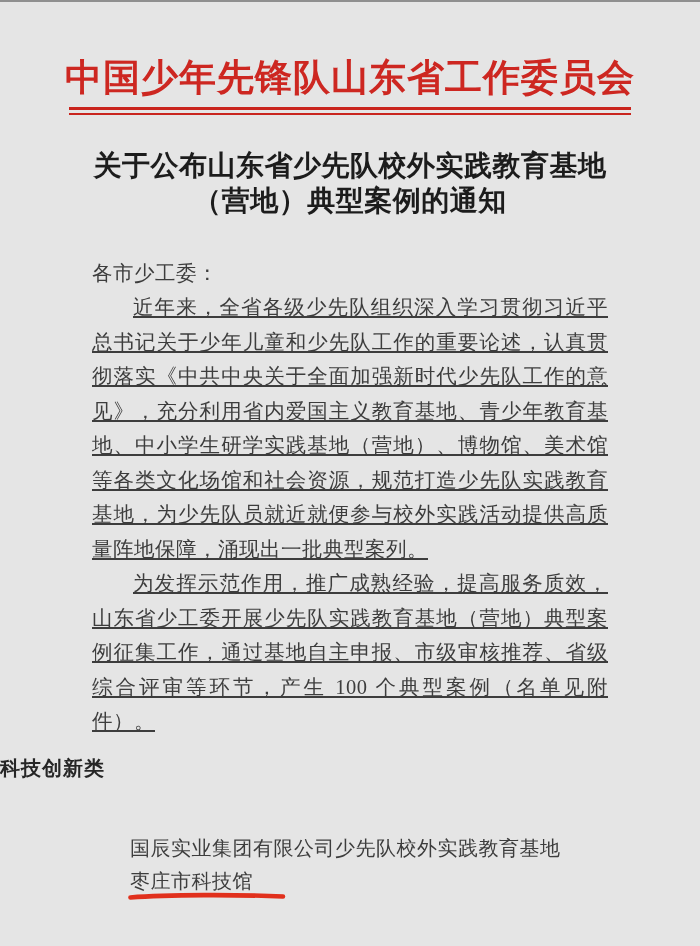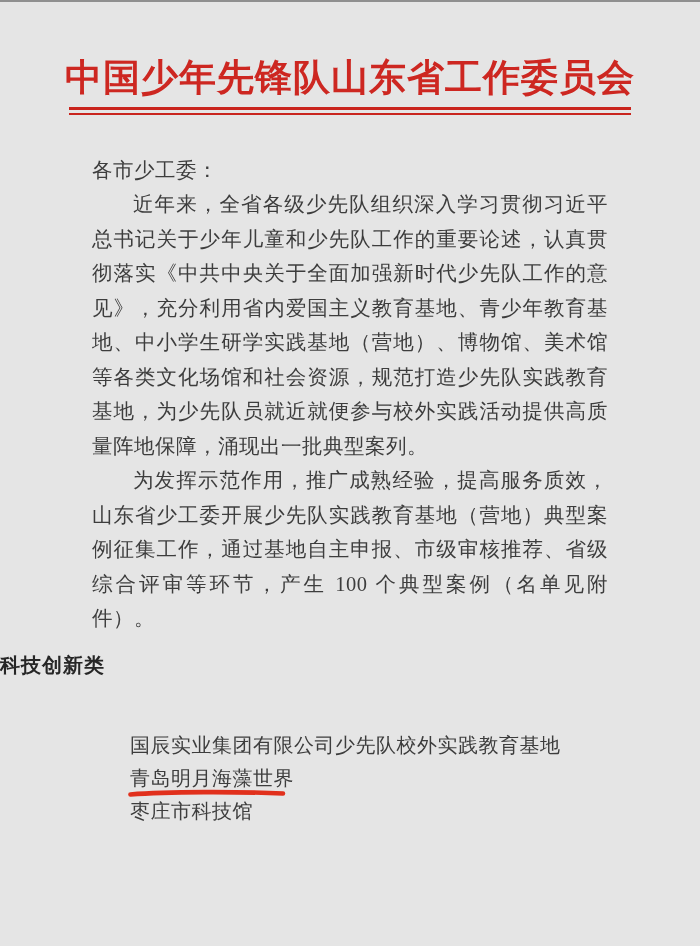--- a/index.html
+++ b/index.html
@@ -45,21 +45,21 @@
   .body-text {
     width: 516px;
     margin: 38px auto 12px auto;
     font-size: 20.5px;
     line-height: 34.5px;
     letter-spacing: 0.5px;
     color: #3d3d3d;
     text-align: justify;
   }
   .body-text p { margin: 0; }
-  .body-text p.para { text-indent: 2em; }
+  .body-text p.para { text-indent: 2em; text-decoration: underline; }
   
   .section-heading {
     margin: 16px 0 0 0;
     text-align: left;
     font-size: 20px;
     font-weight: bold;
     color: #262626;
     letter-spacing: 1px;
     font-family: Liberation Serif, serif;
   }
@@ -91,35 +91,38 @@
 <div class="page">
 
   <h1 class="org-title">中国少年先锋队山东省工作委员会</h1>
 
   <div class="header-rule">
     <div class="rule-thick"></div>
     <div class="rule-gap"></div>
     <div class="rule-thin"></div>
   </div>
 
+  <div class="doc-title">
+    <div>关于公布山东省少先队校外实践教育基地</div>
+    <div>（营地）典型案例的通知</div>
+  </div>
 
   <div class="body-text">
     <p class="salutation">各市少工委：</p>
     <p class="para">近年来，全省各级少先队组织深入学习贯彻习近平总书记关于少年儿童和少先队工作的重要论述，认真贯彻落实《中共中央关于全面加强新时代少先队工作的意见》，充分利用省内爱国主义教育基地、青少年教育基地、中小学生研学实践基地（营地）、博物馆、美术馆等各类文化场馆和社会资源，规范打造少先队实践教育基地，为少先队员就近就便参与校外实践活动提供高质量阵地保障，涌现出一批典型案列。</p>
     <p class="para">为发挥示范作用，推广成熟经验，提高服务质效，山东省少工委开展少先队实践教育基地（营地）典型案例征集工作，通过基地自主申报、市级审核推荐、省级综合评审等环节，产生 100 个典型案例（名单见附件）。</p>
   </div>
 
   <h2 class="section-heading">科技创新类</h2>
 
   <ul class="base-list">
     <li>
       <span>国辰实业集团有限公司少先队校外实践教育基地</span>
     </li>
     <li>
-      <span>青岛明月海藻世界</span>
       <svg class="red-underline" viewBox="0 0 160 9" aria-hidden="true">
         <path d="M3.5,5.5 C 40,2.5 112,2.5 156,4.5" fill="none" stroke="#e1301c" stroke-width="4.6" stroke-linecap="round"></path>
       </svg>
     </li>
     <li>
       <span>枣庄市科技馆</span>
     </li>
 
   </ul>
 

